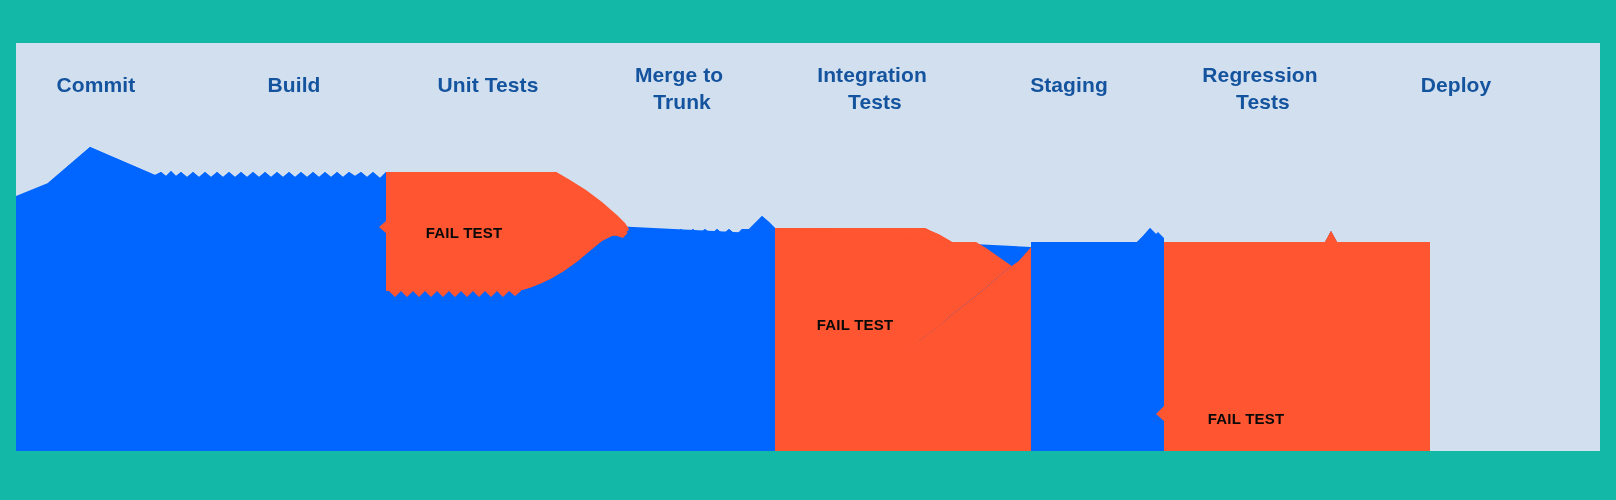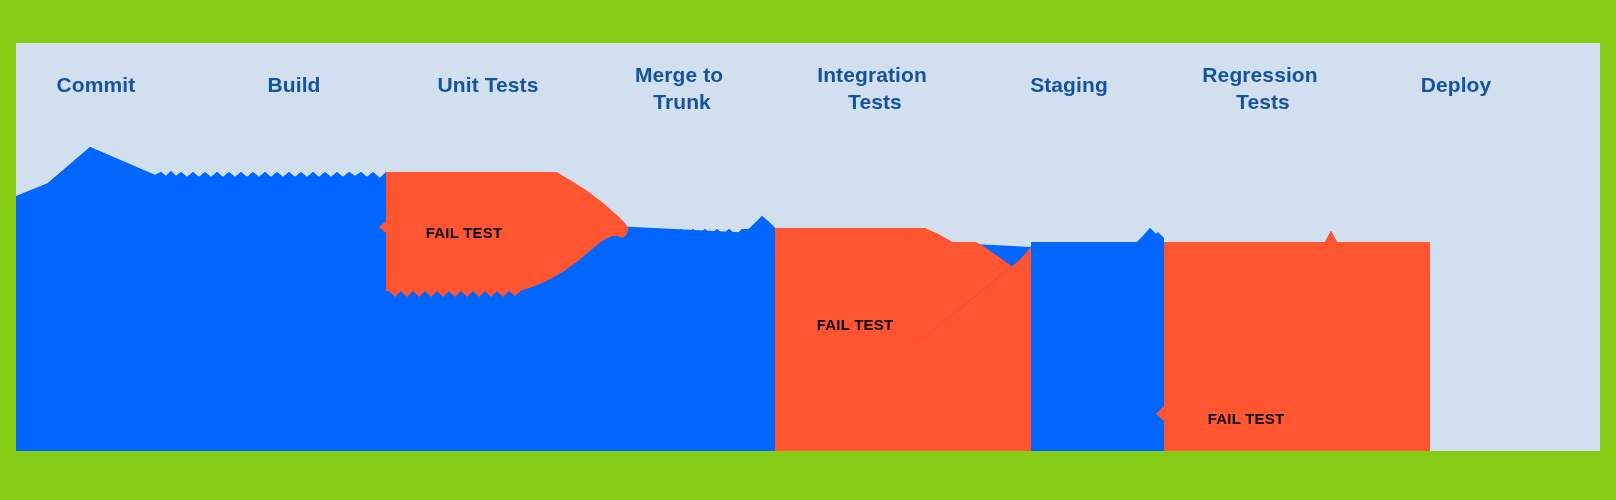--- a/index.html
+++ b/index.html
@@ -44,21 +44,21 @@
     font-weight: 700;
     font-size: 15px;
     fill: #0a0a0a;
     text-anchor: middle;
     letter-spacing: 0.2px;
   }
 </style>
 </head>
 <body style="background: rgb(255, 255, 255);">
 
-<div id="canvas-root" style="background: #84cc16;">
+<div id="canvas-root" style="background: #14b8a6;">
 
   <svg id="pipeline-svg" viewBox="0 0 1616 500" xmlns="http://www.w3.org/2000/svg">
 
     <rect id="panel-bg" x="16" y="43" width="1584" height="408" fill="#D2DFEF"></rect>
 
     <path id="pass-area" fill="#0066FF" d="M16,196
          L16,451
          L1430,451
          L1430,242
          L1337,242 L1331,231 L1325,242

